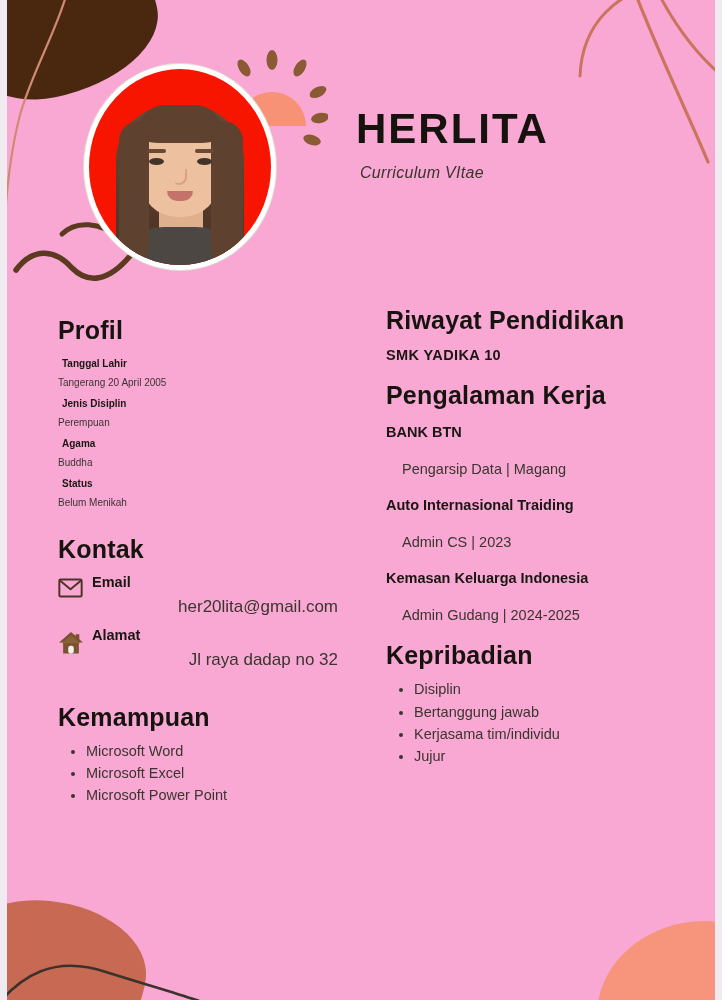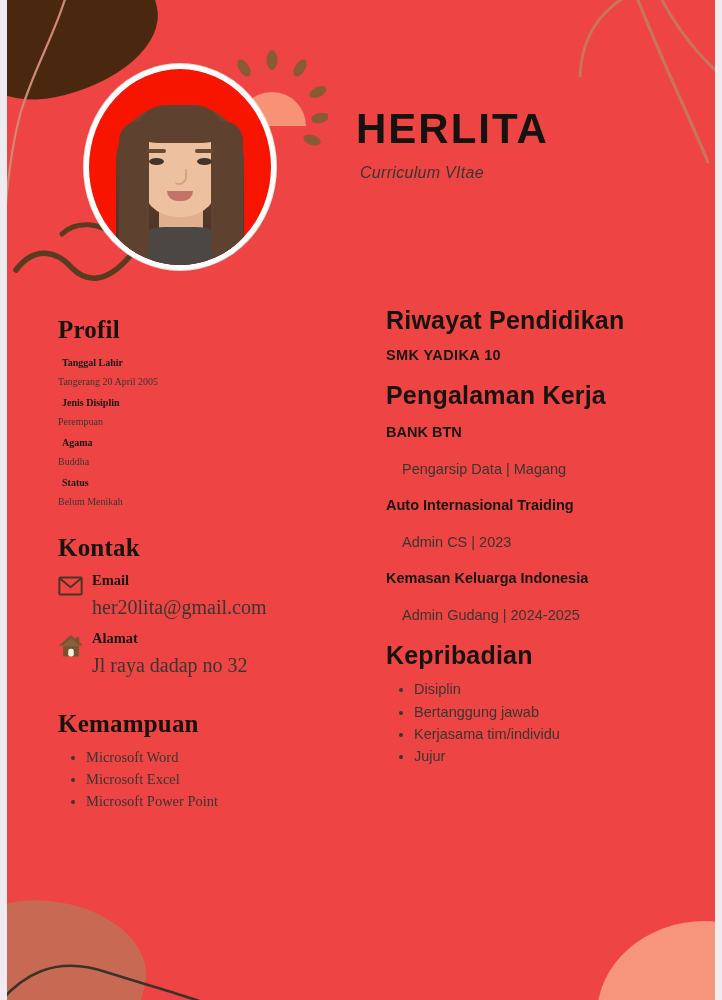--- a/index.html
+++ b/index.html
@@ -8,21 +8,21 @@
     background: #d8d8d8;
   }
   body {
     font-family: "Liberation Sans", sans-serif;
   }
   #page {
     position: relative;
     width: 722px;
     height: 1000px;
     overflow: hidden;
-    background: #ef4444;
+    background: #f9a8d4;
   }
   
   .edge-left, .edge-right {
     position: absolute;
     top: 0;
     width: 7px;
     height: 100%;
     background: #EFEBF0;
     z-index: 30;
   }
@@ -236,21 +236,20 @@
     margin: 14px 0 0 4px;
     letter-spacing: .3px;
   }
 
   .col-left {
     position: absolute;
     left: 58px;
     top: 316px;
     width: 280px;
     z-index: 12;
-    font-family: Liberation Serif, serif;
   }
   .col-right {
     position: absolute;
     left: 386px;
     top: 306px;
     width: 290px;
     z-index: 12;
   }
 
   h2.section {
@@ -289,24 +288,25 @@
   }
   .contact-text { flex: 1; }
   .contact-title {
     font-size: 14.5px;
     font-weight: 700;
     color: #1A1713;
     margin: 0;
     line-height: 1.5;
   }
   .contact-value {
-    font-size: 20px;
+    font-size: 17px;
     color: #3A352F;
     margin: 0;
     line-height: 1.5;
+    text-align: right;
   }
 
   ul.bullets {
     margin: 4px 0 0 0;
     padding-left: 28px;
   }
   ul.bullets li {
     font-size: 14.5px;
     color: #3A352F;
     line-height: 1.52;

